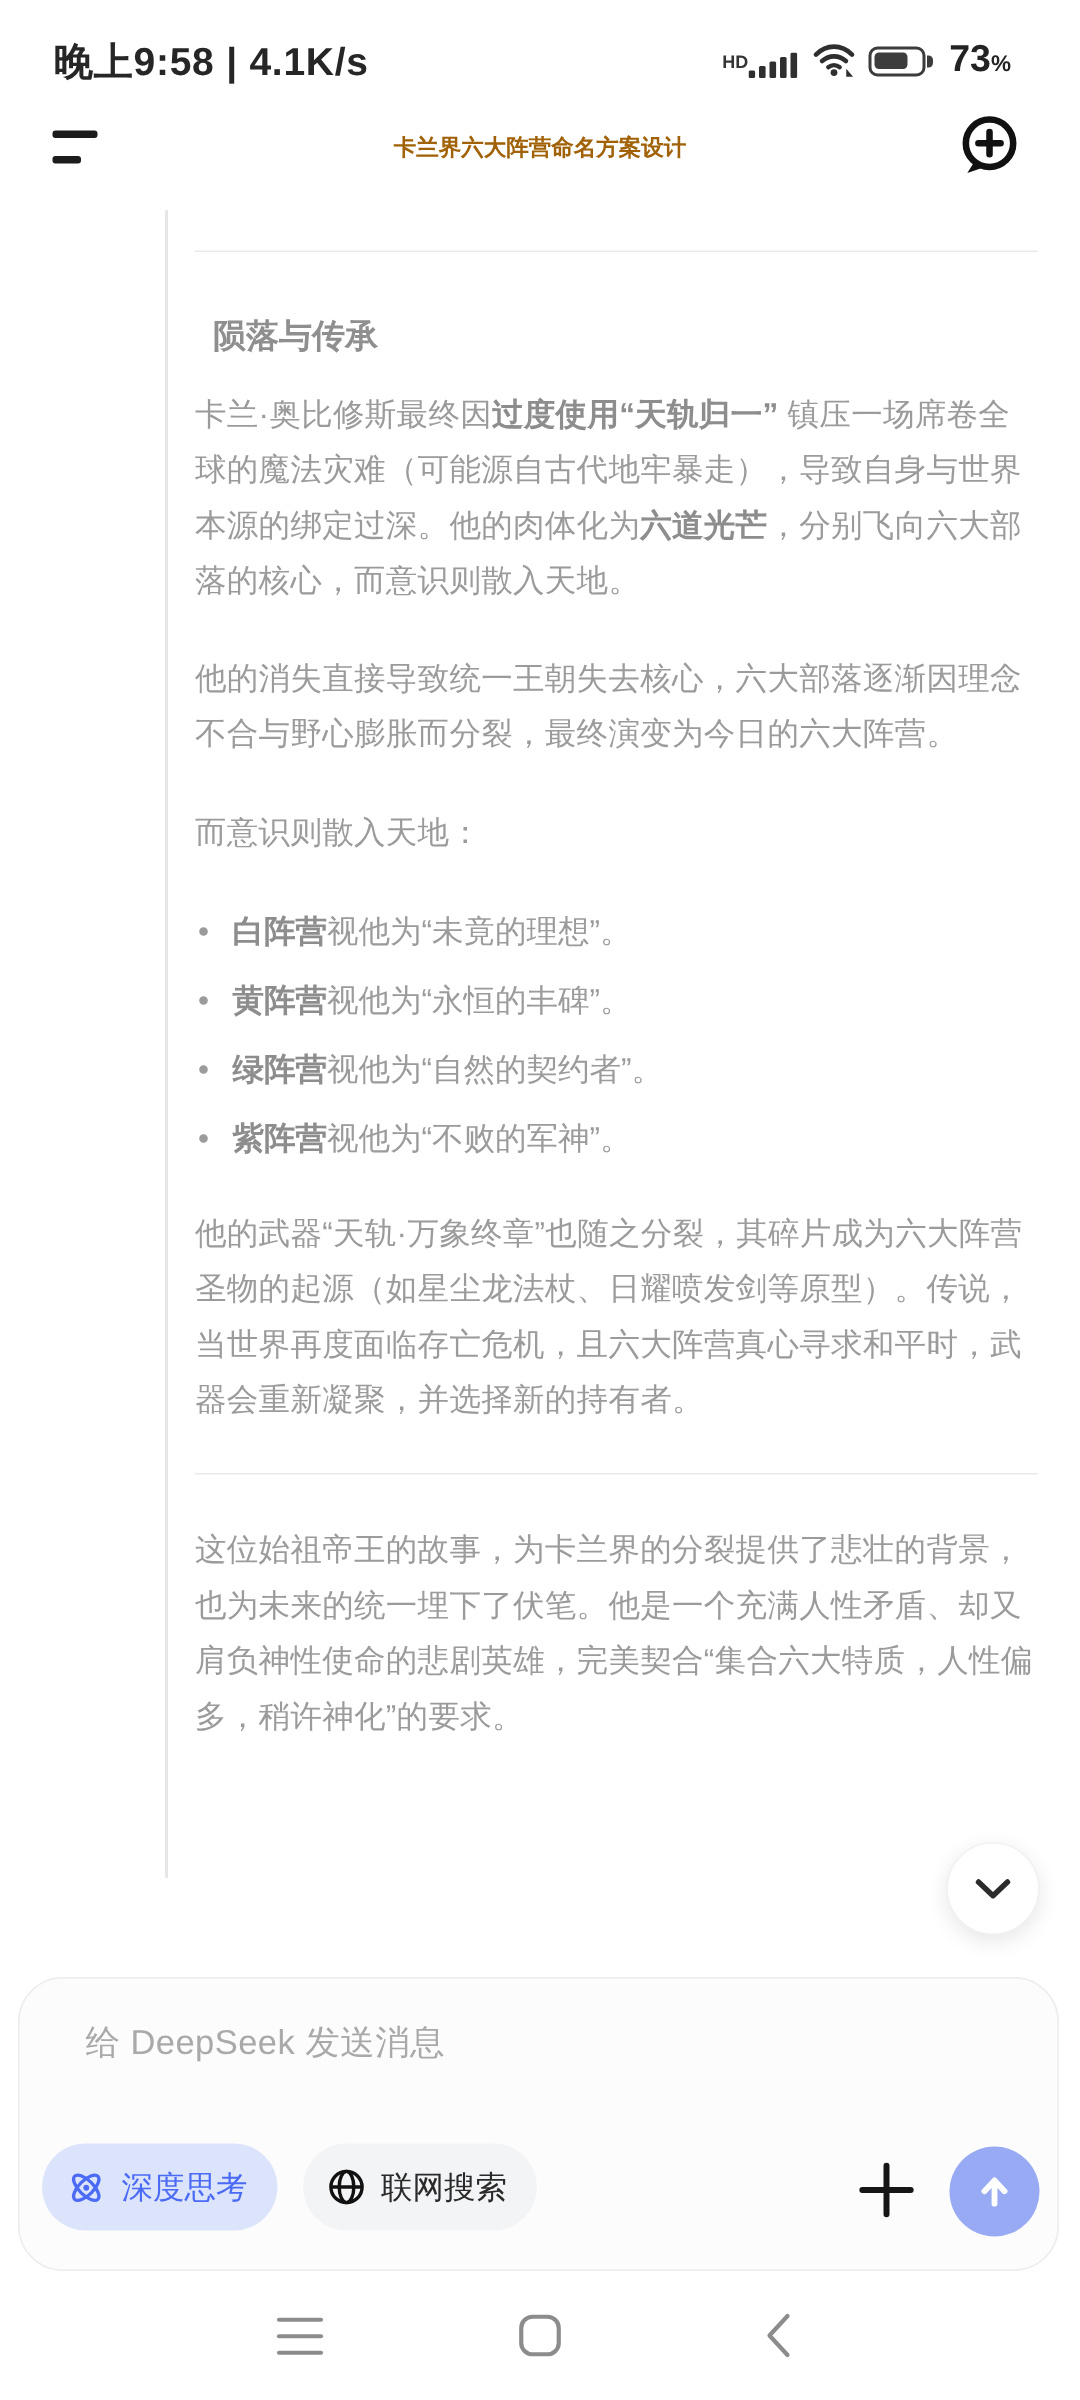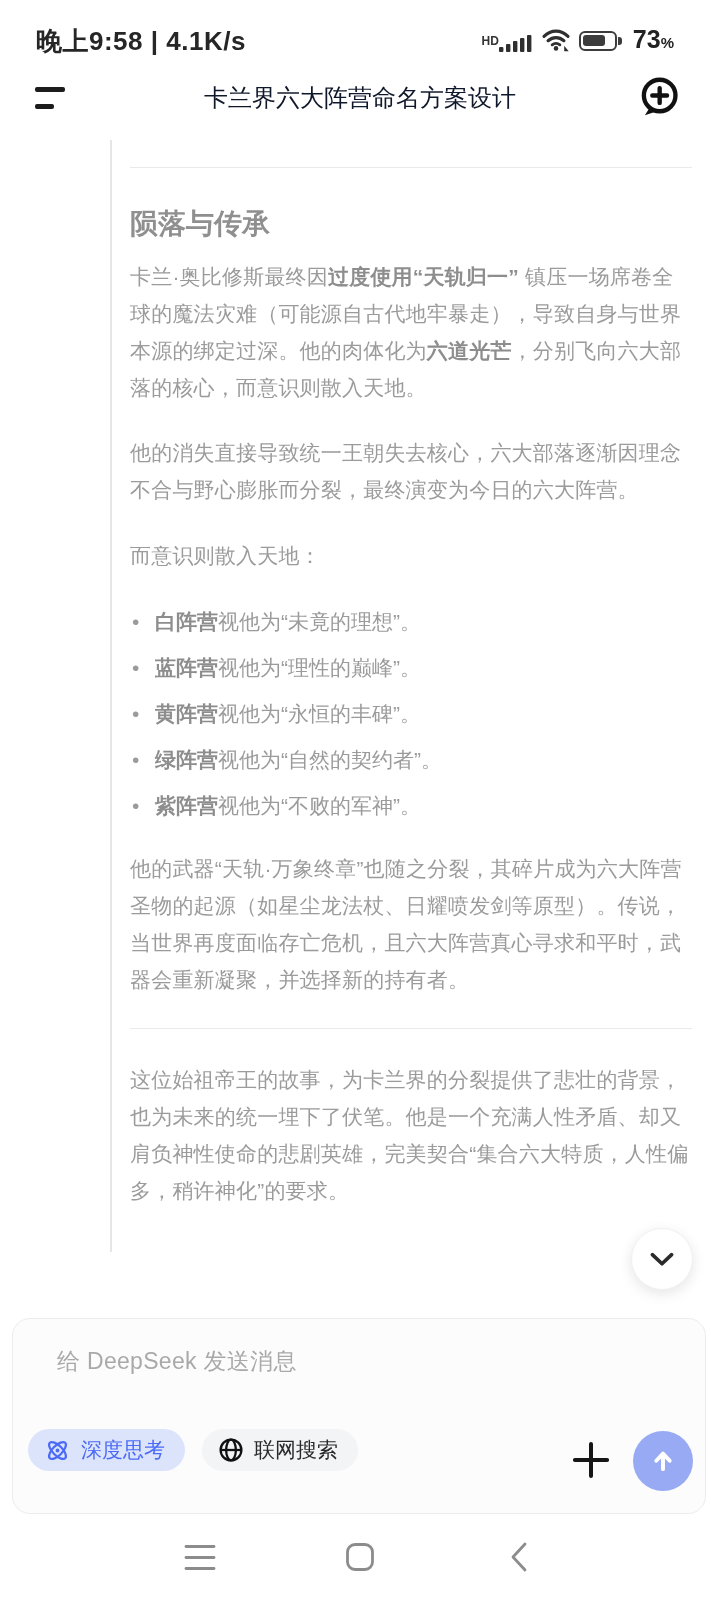--- a/index.html
+++ b/index.html
@@ -20,51 +20,51 @@
   .battery .nub{position:absolute;right:3px;top:6px;width:4px;height:8px;background:#3c3c3c;border-radius:0 3px 3px 0;}
   .pct{font-size:25px;font-weight:600;color:#232323;line-height:1;}
   .pct .sign{font-size:15px;font-weight:700;}
 
   
   .app-header{position:absolute;left:0;top:70px;width:720px;height:56px;}
   .menu-btn{position:absolute;left:35px;top:14px;width:34px;height:28px;background:none;border:none;padding:0;cursor:pointer;}
   .menu-btn .l1{position:absolute;left:0;top:3px;width:30px;height:4.5px;background:#1c1c1c;border-radius:2px;}
   .menu-btn .l2{position:absolute;left:0;top:20px;width:19px;height:4.5px;background:#1c1c1c;border-radius:2px;}
   .app-title{position:absolute;left:110px;right:110px;top:0;height:56px;display:flex;align-items:center;justify-content:center;
-             font-size:24px;font-weight:400;color:#0f172a;}
+             font-size:15px;font-weight:700;color:#a16207;}
   .newchat-btn{position:absolute;right:38px;top:6px;width:46px;height:44px;background:none;border:none;padding:0;cursor:pointer;}
 
   
   .quote-line{position:absolute;left:110px;top:140px;width:2px;height:1112px;background:#e6e6e6;}
   .think-col{position:absolute;left:130px;top:140px;width:562px;color:var(--think,#9b9b9b);}
   .think-col hr{border:none;border-top:1px solid var(--divider,#e9e9e9);}
   .think-col hr.hr1{margin:27px 0 0;}
   .think-col hr.hr2{margin:30px 0 0;}
-  .think-col h3{margin:40px 0 0;font-size:28px;line-height:32px;font-weight:700;color:#8f8f8f;}
+  .think-col h3{margin:40px 12px 0;font-size:22px;line-height:32px;font-weight:700;color:#8f8f8f;}
   .think-col p{font-size:21px;line-height:37px;letter-spacing:.2px;}
   .think-col p.p1{margin:18px 0 0;}
   .think-col p.p2{margin:28px 0 16px;}
   .think-col p.p3{margin:29px 0 0;}
   .think-col p.p4{margin:26px 0 0;}
   .think-col p.p5{margin:32px 0 0;}
   .bold-run{font-weight:700;color:#8d8d8d;}
   .faction-list{margin:29px 0 0;padding:0;list-style:none;}
   .faction-list li{position:relative;padding-left:25px;font-size:21px;line-height:37px;margin-bottom:9px;}
   .faction-list li::before{content:"•";position:absolute;left:2px;top:0;font-size:21px;color:#9b9b9b;}
 
   
   .scroll-fab{position:absolute;left:631px;top:1228px;width:62px;height:62px;border-radius:50%;
               background:#fff;border:1px solid #f1f1f1;box-shadow:0 4px 14px rgba(0,0,0,.10);
               display:flex;align-items:center;justify-content:center;cursor:pointer;padding:0;}
 
   
   .composer{position:absolute;left:12px;top:1318px;width:694px;height:196px;box-sizing:border-box;
-            background:#fcfcfc;border:1px solid #ececec;border-radius:18px;}
+            background:#fcfcfc;border:1px solid #ececec;border-radius:30px;}
   .placeholder{position:absolute;left:44px;top:27px;font-size:23px;color:#a9a9a9;letter-spacing:.3px;cursor:text;}
-  .pill{position:absolute;top:110px;height:42px;border-radius:29px;display:flex;align-items:center;gap:10px;
+  .pill{position:absolute;top:110px;height:58px;border-radius:29px;display:flex;align-items:center;gap:10px;
         border:none;cursor:pointer;padding:0 20px 0 16px;box-sizing:border-box;}
   .pill span{font-size:21px;}
   .pill-deepthink{left:15px;background:var(--dt-bg,#dce4fc);color:var(--accent,#4c6bf5);}
   .pill-deepthink span{color:var(--accent,#4c6bf5);font-weight:500;}
   .pill-websearch{left:189px;background:var(--ws-bg,#f3f4f6);color:#2a2a2a;}
   .pill-websearch span{color:#2a2a2a;}
   .plus-btn{position:absolute;left:556px;top:119px;width:44px;height:44px;background:none;border:none;padding:0;cursor:pointer;
             display:flex;align-items:center;justify-content:center;}
   .send-btn{position:absolute;left:620px;top:112px;width:60px;height:60px;border-radius:50%;border:none;cursor:pointer;
             background:var(--send-bg,#97aaf3);display:flex;align-items:center;justify-content:center;padding:0;}
@@ -128,21 +128,20 @@
 
   <div class="quote-line"></div>
   <div class="think-col">
     <hr class="hr1">
     <h3>陨落与传承</h3>
     <p class="p1"><span>卡兰·奥比修斯最终因</span><span class="bold-run">过度使用“天轨归一”</span><span> 镇压一场席卷全球的魔法灾难（可能源自古代地牢暴走），导致自身与世界本源的绑定过深。他的肉体化为</span><span class="bold-run">六道光芒</span><span>，分别飞向六大部落的核心，而意识则散入天地。</span></p>
     <p class="p2">他的消失直接导致统一王朝失去核心，六大部落逐渐因理念不合与野心膨胀而分裂，最终演变为今日的六大阵营。</p>
     <p class="p3">而意识则散入天地：</p>
     <ul class="faction-list">
       <li><span class="bold-run">白阵营</span><span>视他为“未竟的理想”。</span></li>
-      <li><span class="bold-run">蓝阵营</span><span>视他为“理性的巅峰”。</span></li>
       <li><span class="bold-run">黄阵营</span><span>视他为“永恒的丰碑”。</span></li>
       <li><span class="bold-run">绿阵营</span><span>视他为“自然的契约者”。</span></li>
       <li><span class="bold-run">紫阵营</span><span>视他为“不败的军神”。</span></li>
     </ul>
     <p class="p4">他的武器“天轨·万象终章”也随之分裂，其碎片成为六大阵营圣物的起源（如星尘龙法杖、日耀喷发剑等原型）。传说，当世界再度面临存亡危机，且六大阵营真心寻求和平时，武器会重新凝聚，并选择新的持有者。</p>
     <hr class="hr2">
     <p class="p5">这位始祖帝王的故事，为卡兰界的分裂提供了悲壮的背景，也为未来的统一埋下了伏笔。他是一个充满人性矛盾、却又肩负神性使命的悲剧英雄，完美契合“集合六大特质，人性偏多，稍许神化”的要求。</p>
   </div>
 
   <button class="scroll-fab">

